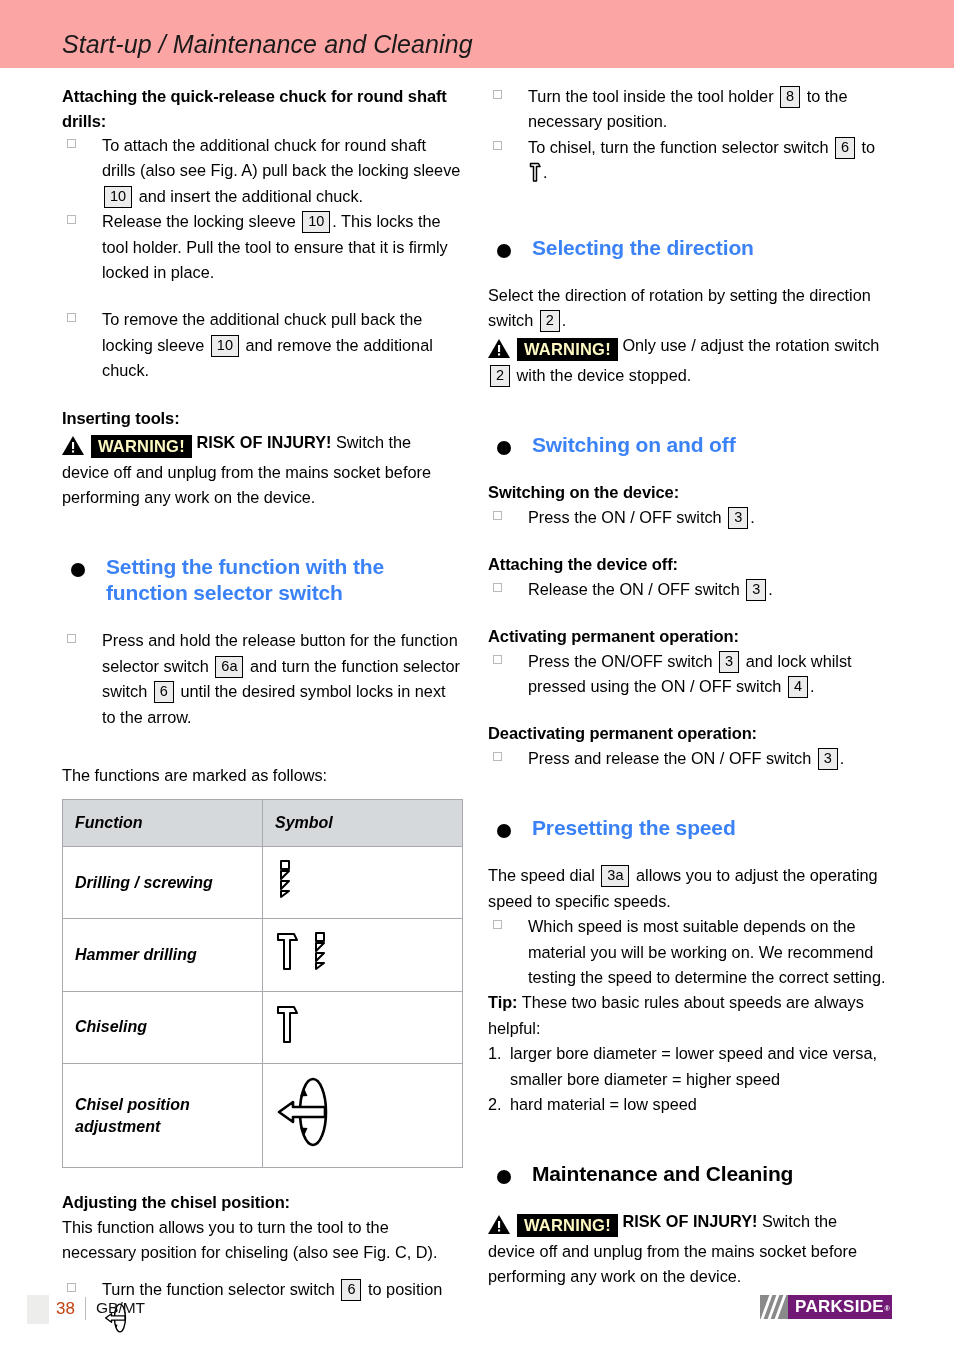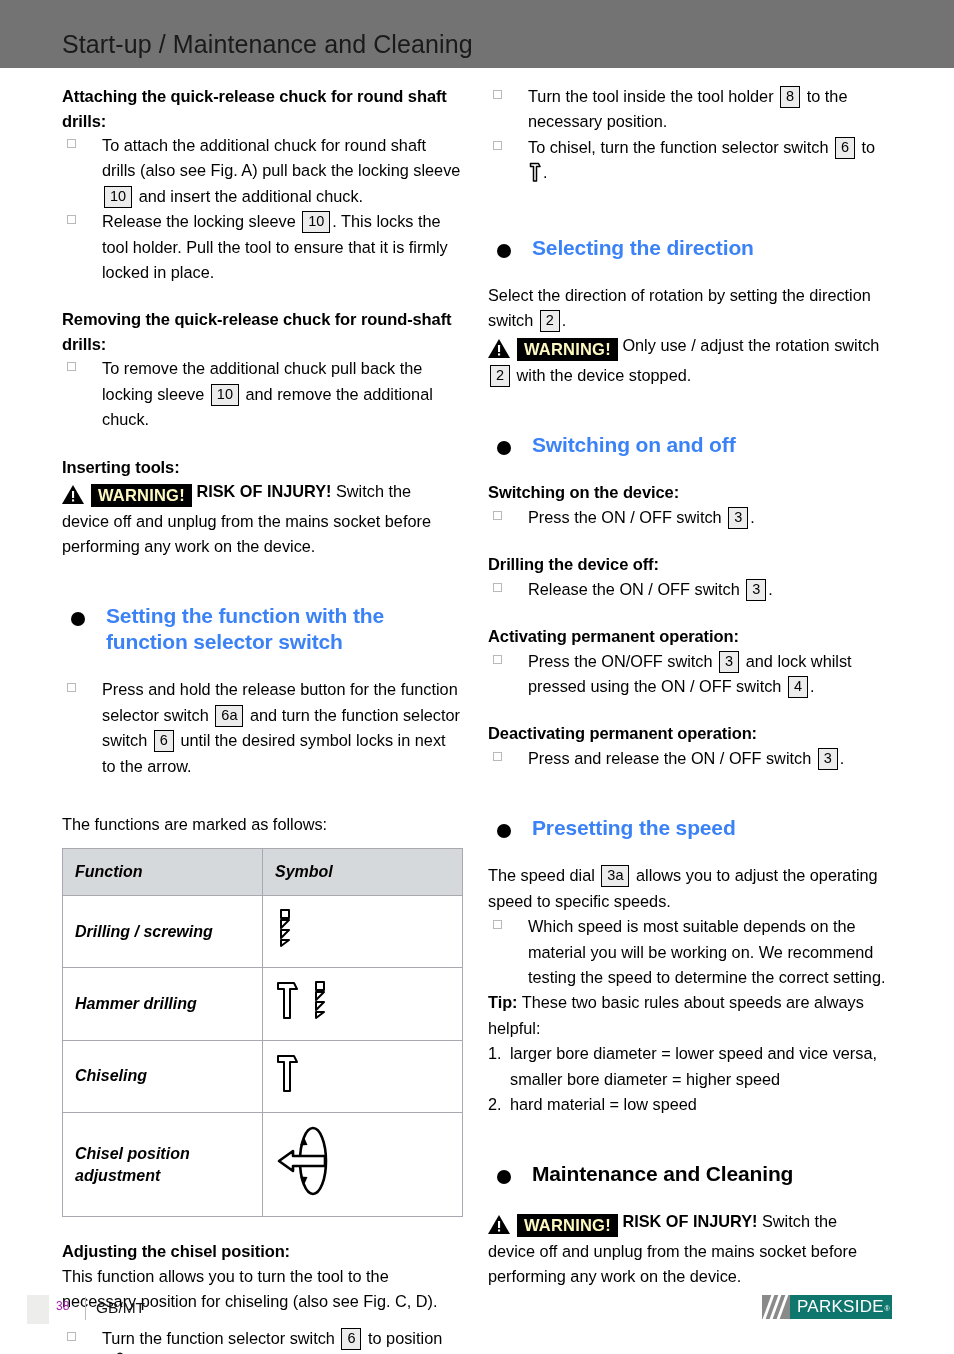--- a/index.html
+++ b/index.html
@@ -7,21 +7,22 @@
     width:954px;height:1354px;
     background:#ffffff;
     font-family:"Liberation Sans", sans-serif;
     color:#000;
     position:relative;
     overflow:hidden;
   }
   
   .page-header{
     position:absolute;left:0;top:0;width:954px;height:68px;
-    background:#737373;
+    background:#fca5a5;
+    font-style:italic;
   }
   .page-header .title{
     position:absolute;left:62px;top:30px;
     font-size:25px;font-weight:400;letter-spacing:.1px;
     color:#1a1a1a;white-space:nowrap;
   }
   
   .col{
     position:absolute;top:84px;width:400px;
     font-size:16.3px;line-height:25.4px;color:#000;
@@ -118,21 +119,21 @@
   
   .footer{
     position:absolute;left:0;top:1293px;width:954px;height:40px;
   }
   .footer .swatch{
     position:absolute;left:27px;top:2px;width:22px;height:29px;
     background:#ededeb;
   }
   .footer .pg{
     position:absolute;left:56px;top:6px;
-    font-size:12px;color:#a21caf;
+    font-size:17px;color:#c2410c;
   }
   .footer .divider{
     position:absolute;left:85px;top:4px;width:1px;height:23px;
     background:#bcbcbc;
   }
   .footer .lang{
     position:absolute;left:96px;top:6px;
     font-size:15.5px;color:#111;
   }
   .logo{
@@ -143,21 +144,21 @@
     background:#8a8a8a;width:28px;position:relative;overflow:hidden;
   }
   .logo .slashbox i{
     position:absolute;top:-4px;width:3px;height:32px;background:#fff;
     transform:skewX(-20deg);
   }
   .logo .slashbox i:nth-child(1){left:5px;}
   .logo .slashbox i:nth-child(2){left:12px;}
   .logo .slashbox i:nth-child(3){left:19px;}
   .logo .namebox{
-    background:#0f766e;color:#fff;font-weight:400;
+    background:#701a75;color:#fff;font-weight:700;
     font-size:17px;line-height:24px;padding:0 8px 0 7px;
     letter-spacing:.3px;position:relative;
   }
   .logo .namebox sup{
     font-size:7px;position:absolute;top:2px;right:2px;
   }
 
   
   .glyph{display:inline-block;vertical-align:-5px;}
 </style>
@@ -181,21 +182,20 @@
     </li>
     <li>
       <span class="sq"></span>
       <span>Release the locking sleeve</span>
       <span class="ref">10</span><span>. This locks the tool holder. Pull the tool to ensure that it is firmly locked in place.</span>
     </li>
   </ul>
 
   <div class="gap-m"></div>
 
-  <p class="h-bold">Removing the quick-release chuck for round-shaft drills:</p>
 
   <ul class="blist">
     <li>
       <span class="sq"></span>
       <span>To remove the additional chuck pull back the locking sleeve</span>
       <span class="ref">10</span>
       <span>and remove the additional chuck.</span>
     </li>
   </ul>
 
@@ -416,21 +416,21 @@
   <ul class="blist">
     <li>
       <span class="sq"></span>
       <span>Press the ON / OFF switch</span>
       <span class="ref">3</span><span>.</span>
     </li>
   </ul>
 
   <div class="gap-m"></div>
 
-  <p class="h-bold">Drilling the device off:</p>
+  <p class="h-bold">Attaching the device off:</p>
   <ul class="blist">
     <li>
       <span class="sq"></span>
       <span>Release the ON / OFF switch</span>
       <span class="ref">3</span><span>.</span>
     </li>
   </ul>
 
   <div class="gap-m"></div>
 

